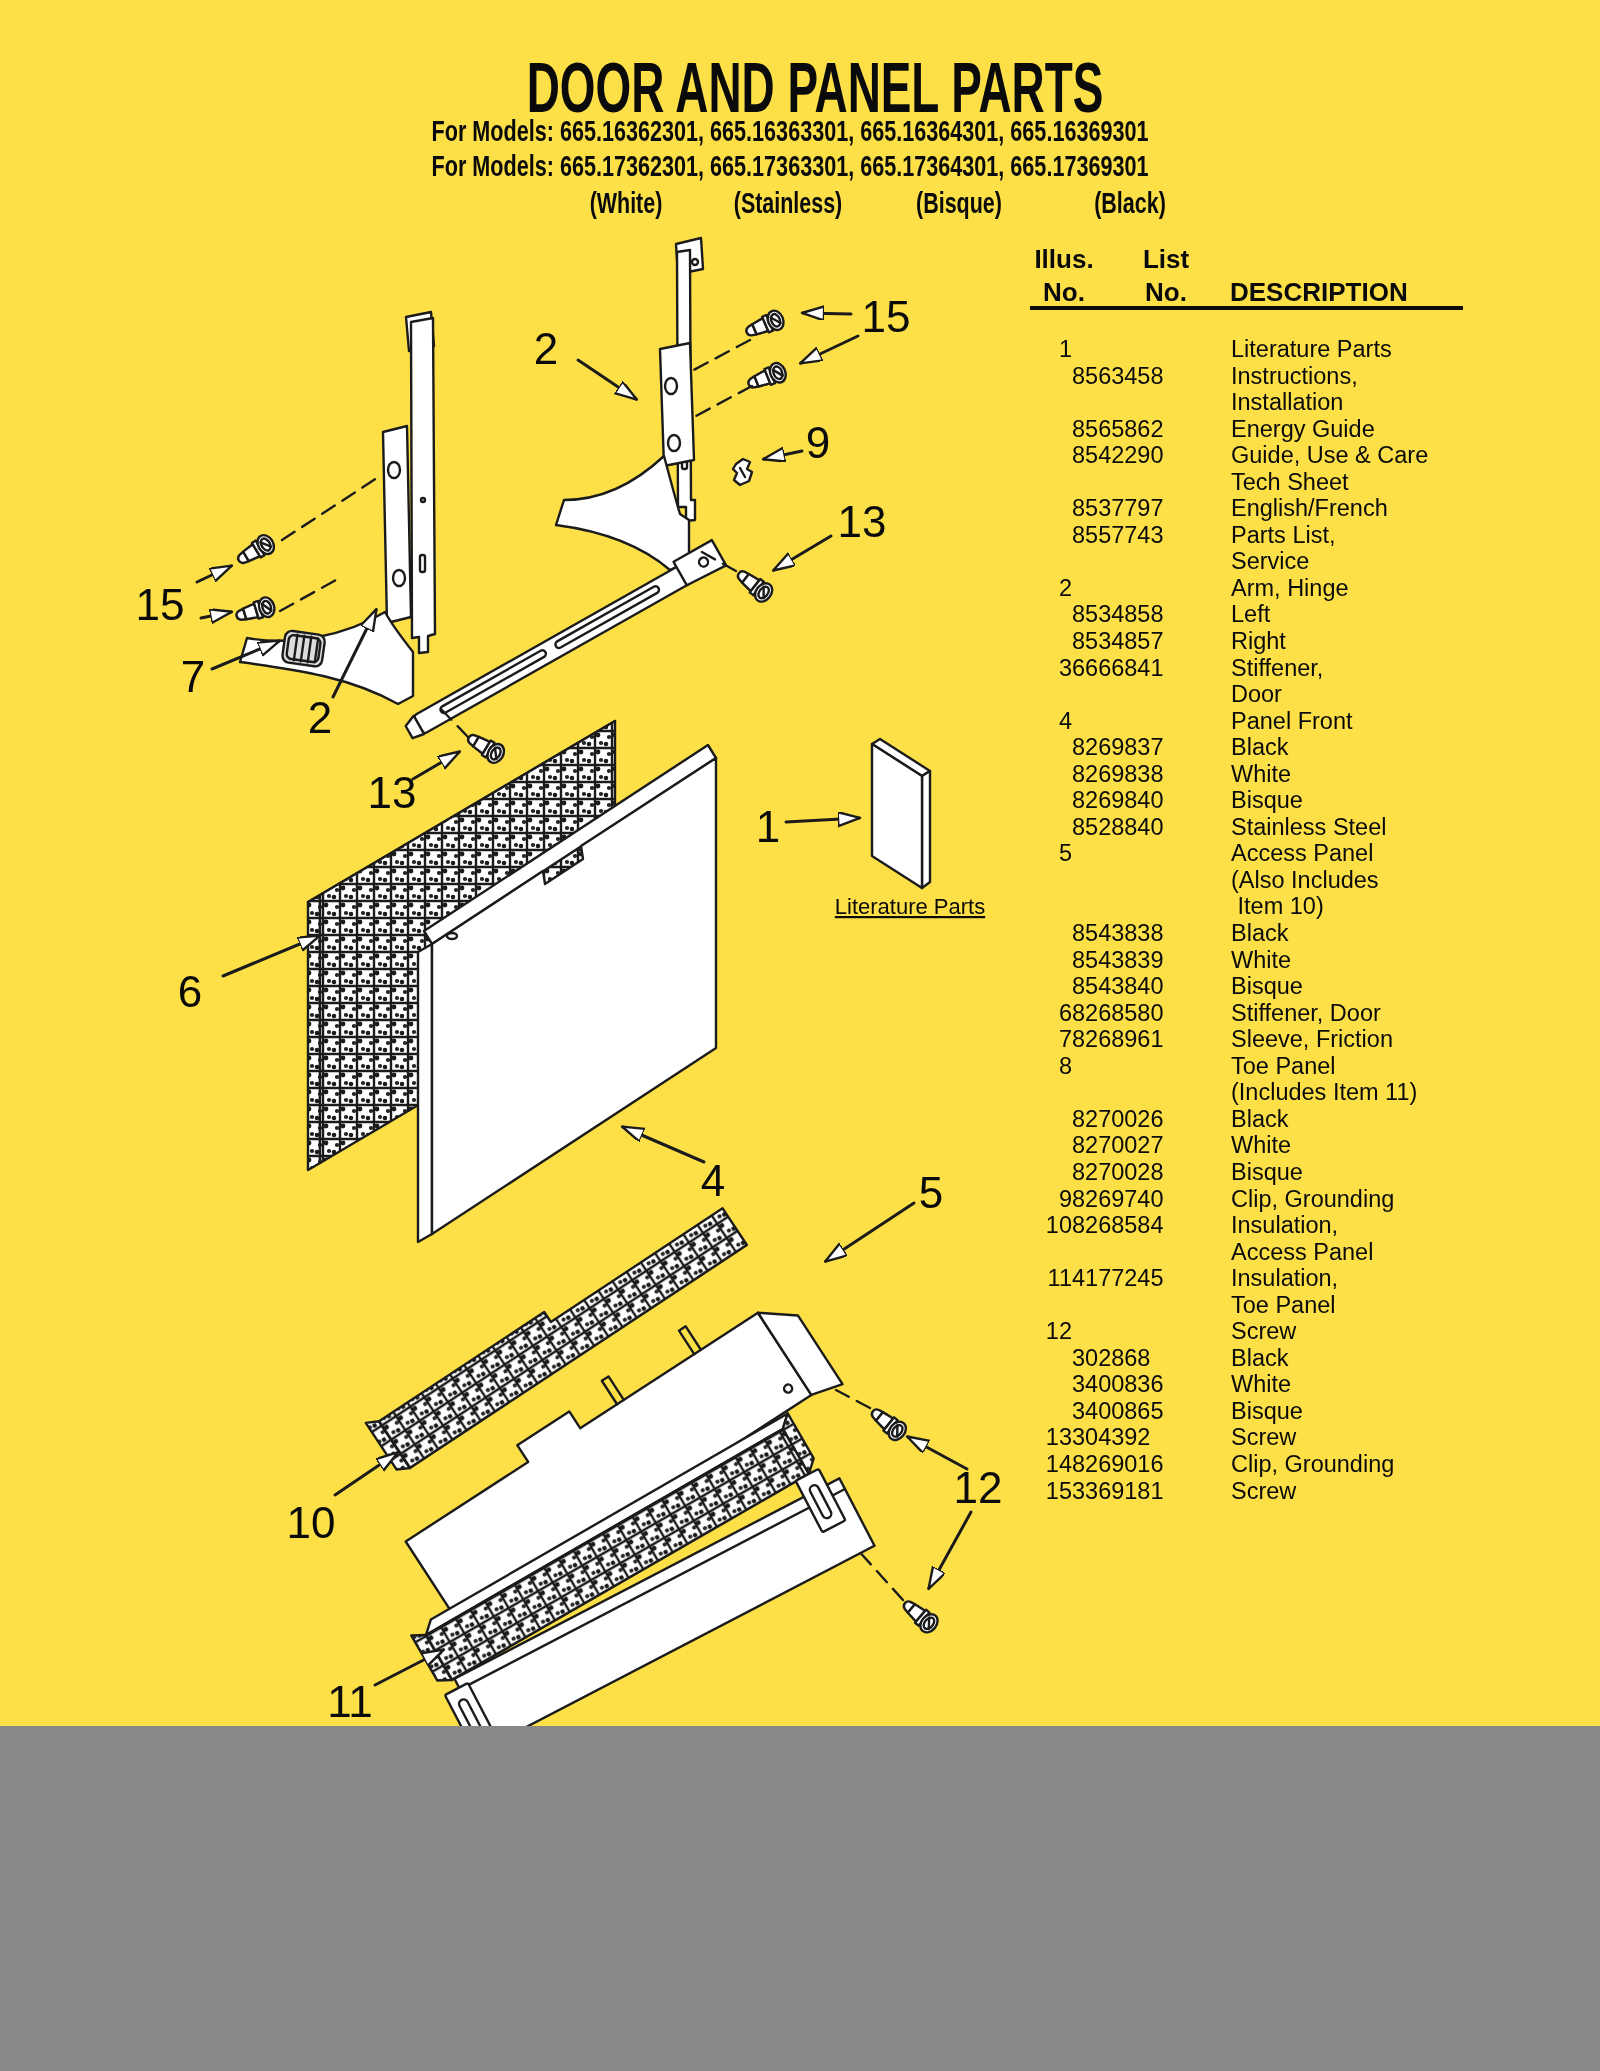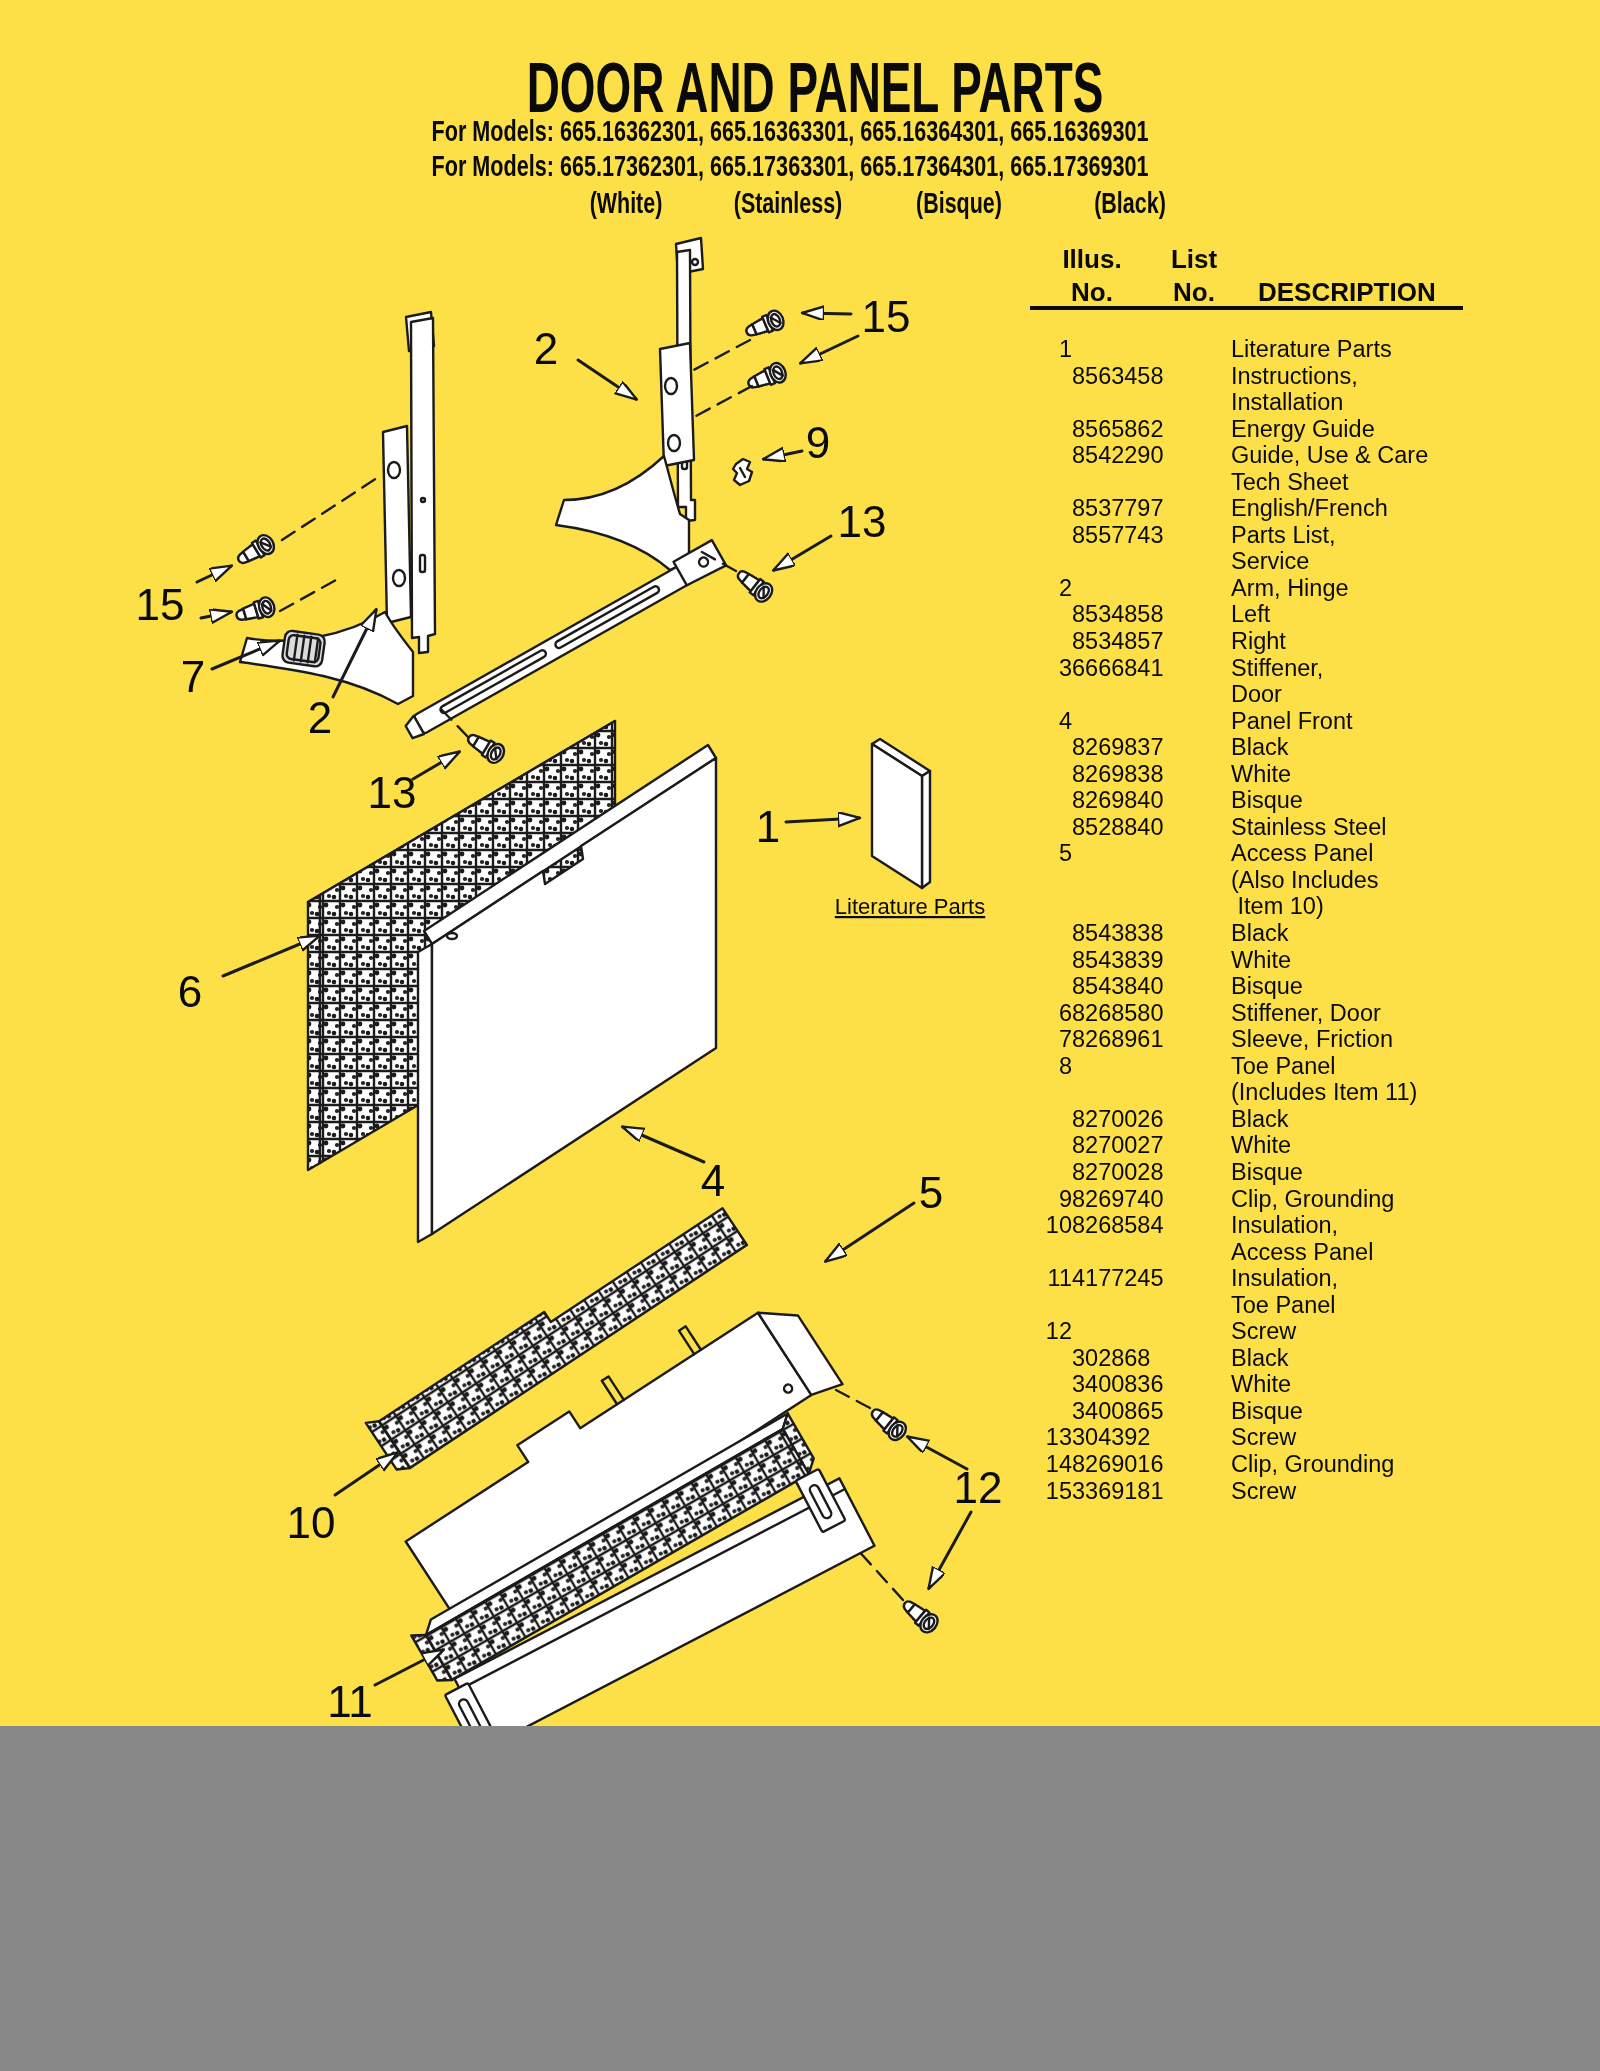--- a/index.html
+++ b/index.html
@@ -8,21 +8,21 @@
   
   .title{position:absolute;left:0;top:48px;width:1630px;text-align:center;
          font-weight:bold;font-size:70px;white-space:nowrap;
          transform:scaleX(.655);transform-origin:50% 0;}
   .models{position:absolute;left:0;width:1580px;text-align:center;font-weight:bold;
           font-size:30px;white-space:nowrap;transform:scaleX(.72);transform-origin:50% 0;}
   #models1{top:114px;} #models2{top:149px;}
   .colorlbl{position:absolute;top:187px;font-weight:bold;font-size:29px;white-space:nowrap;
             transform:translateX(-50%) scaleX(.74);}
   
-  .th{position:absolute;font-weight:bold;font-size:26px;white-space:nowrap;margin-left:28px;}
+  .th{position:absolute;font-weight:bold;font-size:26px;white-space:nowrap;}
   .th.center{transform:translateX(-50%);}
   #hdr-rule{position:absolute;left:1030px;top:306px;width:433px;height:4px;background:#0a0a0a;}
   #rows{position:absolute;left:1020px;top:336px;width:470px;font-size:23.5px;}
   .trow{display:flex;height:26.55px;line-height:26.55px;}
   .c-illus{width:52px;text-align:right;flex:none;}
   .c-part{width:146px;flex:none;}
   .c-desc{padding-left:13px;white-space:pre;flex:none;}
   
   .foot{position:absolute;top:1948px;font-size:24px;white-space:nowrap;}
   #foot-left{left:100px;} #foot-center{left:797px;} #foot-right{right:113px;margin-left:24px;}

